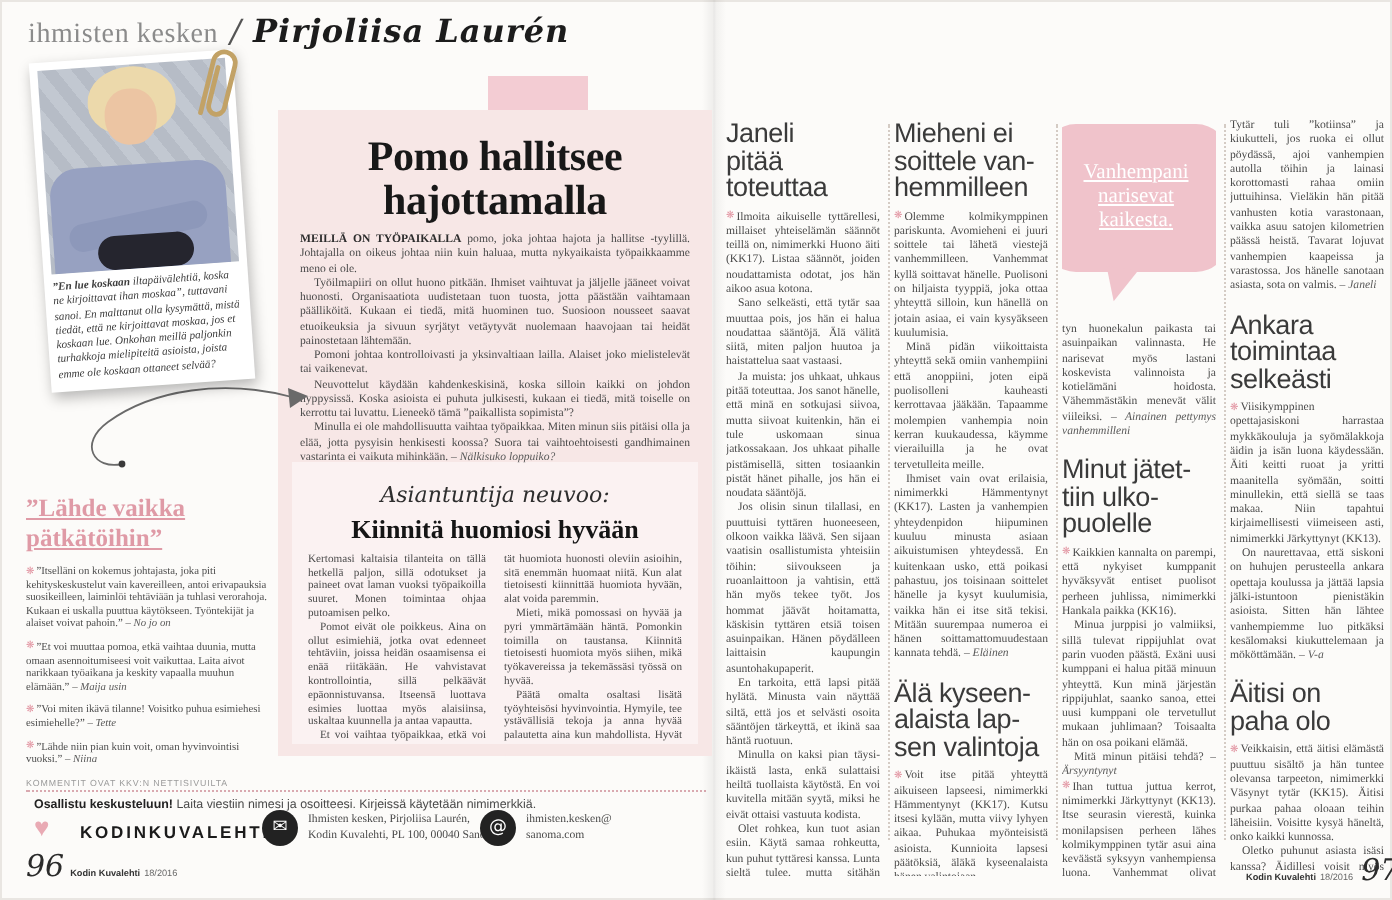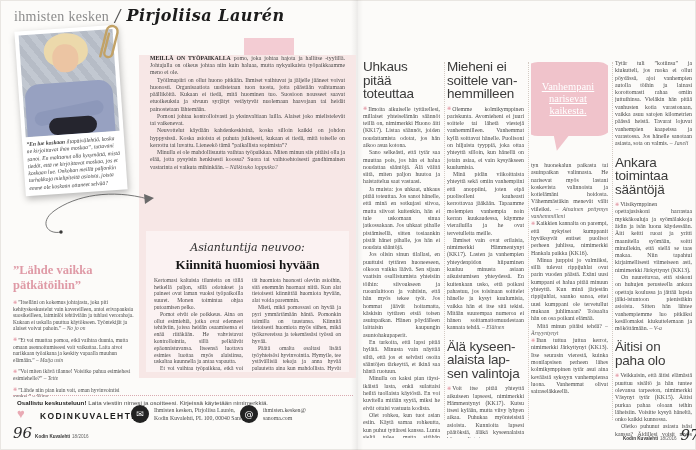--- a/index.html
+++ b/index.html
@@ -38,21 +38,21 @@
   .lead-b{font-weight:bold;color:#2c2c2c;}
   .expert{position:absolute;left:7px;right:7px;top:176px;bottom:6px;background:rgba(255,252,252,.55);padding:7px 8px 4px;overflow:hidden;}
   .ex-k{margin:4px;text-align:center;font:italic 11px/1.1 "DejaVu Serif",serif;color:#2e2e2e;}
   .ex-t{margin:1px 0 5px;text-align:center;font:bold 13px/1.05 "Liberation Serif",serif;color:#151515;}
   .ex-cols{display:flex;gap:9px;}
   .ex-col{flex:1;}
   .ex-p{margin:0;font:5.6px/1.22 "Liberation Serif",serif;color:#4a4a4a;text-align:justify;}
   .ex-p.ind{text-indent:6px;}
   
   .comments{position:absolute;left:13px;top:247px;width:121px;height:150px;overflow:hidden;}
-  .cm-h{margin:16px 0 6px;font:600 12.5px/1.2 "Liberation Serif",serif;color:#df9aa6;}
+  .cm-h{margin:0 0 6px;font:600 12.5px/1.2 "Liberation Serif",serif;color:#df9aa6;text-decoration:underline;}
   .cm-h span{display:block;}
   .cm-p{margin:0 0 5px;font:5.4px/1.22 "Liberation Serif",serif;color:#4e4e4e;text-align:left;}
   .sig{font-style:italic;color:#5a5a5a;}
   .am{color:#e295a2;font-size:5px;margin-right:1px;vertical-align:.5px;}
   .cm-note{margin-top:2px;font:4.4px "Liberation Sans",sans-serif;letter-spacing:.45px;color:#9a9a9a;}
   
   .rule{position:absolute;left:13px;top:395px;width:340px;border-top:1px dotted #d9a9b0;}
   .joinline{position:absolute;left:17px;top:399px;font:6.2px "Liberation Sans",sans-serif;color:#4a4a4a;}
   .joinline b{font-weight:bold;color:#222;}
   .heart{position:absolute;left:17px;top:406px;font-size:13px;color:#e9aab4;}
@@ -114,20 +114,24 @@
 
   <svg class="doodle" width="132" height="56" viewBox="0 0 132 56">
     <path d="M118 13 C 82 3 46 9 24 25 C 9 36 17 49 31 46" fill="none" stroke="#6a6a6a" stroke-width="0.9"></path>
     <polygon points="124,12 114,8 115,18" fill="#6a6a6a"></polygon>
     <circle cx="31" cy="46" r="1.7" fill="#3a3a3a"></circle>
   </svg>
 
   <div class="tape"></div>
 
   <div class="card">
+    <h1>
+      <span>Pomo hallitsee</span>
+      <span>hajottamalla</span>
+    </h1>
     <div class="cbody">
       <p class="cb-p"><span class="lead-b">MEILLÄ ON TYÖPAIKALLA</span><span> pomo, joka johtaa hajota ja hallitse -tyylillä. Johtajalla on oikeus johtaa niin kuin haluaa, mutta nykyaikaista työpaikkaamme meno ei ole.</span></p>
       <p class="cb-p ind">Työilmapiiri on ollut huono pitkään. Ihmiset vaihtuvat ja jäljelle jääneet voivat huonosti. Organisaatiota uudistetaan tuon tuosta, jotta päästään vaihtamaan päälliköitä. Kukaan ei tiedä, mitä huominen tuo. Suosioon nousseet saavat etuoikeuksia ja sivuun syrjätyt vetäytyvät nuolemaan haavojaan tai heidät painostetaan lähtemään.</p>
       <p class="cb-p ind">Pomoni johtaa kontrolloivasti ja yksinvaltiaan lailla. Alaiset joko mielistelevät tai vaikenevat.</p>
       <p class="cb-p ind">Neuvottelut käydään kahdenkeskisinä, koska silloin kaikki on johdon hyppysissä. Koska asioista ei puhuta julkisesti, kukaan ei tiedä, mitä toiselle on kerrottu tai luvattu. Lieneekö tämä ”paikallista sopimista”?</p>
       <p class="cb-p ind"><span>Minulla ei ole mahdollisuutta vaihtaa työpaikkaa. Miten minun siis pitäisi olla ja elää, jotta pysyisin henkisesti koossa? Suora tai vaihtoehtoisesti gandhimainen vastarinta ei vaikuta mihinkään.</span> <span class="sig">– Nälkisuko loppuiko?</span></p>
     </div>
     <div class="expert">
       <p class="ex-k">Asiantuntija neuvoo:</p>
       <p class="ex-t">Kiinnitä huomiosi hyvään</p>
@@ -182,21 +186,21 @@
   </div>
 
   <div class="fold"></div>
 
   <div class="colrule" style="left:444px"></div>
   <div class="colrule" style="left:528px"></div>
   <div class="colrule" style="left:612px"></div>
 
   <section class="rp-col" style="left:363px">
     <h2 class="rp-h">
-      <span>Uhkaus</span>
+      <span>Janeli</span>
       <span>pitää</span>
       <span>toteuttaa</span>
     </h2>
     <p class="bp"><span class="am">❋</span><span>Ilmoita aikuiselle tyttärellesi, millaiset yhteiselämän säännöt teillä on, nimimerkki Huono äiti (KK17). Listaa säännöt, joiden noudattamista odotat, jos hän aikoo asua kotona.</span></p>
     <p class="bp ind">Sano selkeästi, että tytär saa muuttaa pois, jos hän ei halua noudattaa sääntöjä. Älä välitä siitä, miten paljon huutoa ja haistattelua saat vastaasi.</p>
     <p class="bp ind">Ja muista: jos uhkaat, uhkaus pitää toteuttaa. Jos sanot hänelle, että minä en sotkujasi siivoa, mutta siivoat kuitenkin, hän ei tule uskomaan sinua jatkossakaan. Jos uhkaat pihalle pistämisellä, sitten tosiaankin pistät hänet pihalle, jos hän ei noudata sääntöjä.</p>
     <p class="bp ind">Jos olisin sinun tilallasi, en puuttuisi tyttären huoneeseen, olkoon vaikka läävä. Sen sijaan vaatisin osallistumista yhteisiin töihin: siivoukseen ja ruoanlaittoon ja vahtisin, että hän myös tekee työt. Jos hommat jäävät hoitamatta, käskisin tyttären etsiä toisen asuinpaikan. Hänen pöydälleen laittaisin kaupungin asuntohakupaperit.</p>
     <p class="bp ind">En tarkoita, että lapsi pitää hylätä. Minusta vain näyttää siltä, että jos et selvästi osoita sääntöjen tärkeyttä, et ikinä saa häntä ruotuun.</p>
     <p class="bp ind">Minulla on kaksi pian täysi-ikäistä lasta, enkä sulattaisi heiltä tuollaista käytöstä. En voi kuvitella mitään syytä, miksi he eivät ottaisi vastuuta kodista.</p>
     <p class="bp ind"><span>Olet rohkea, kun tuot asian esiin. Käytä samaa rohkeutta, kun puhut tyttäresi kanssa. Lunta sieltä tulee, mutta sitähän vanhemmuus välillä on.</span> </p>
@@ -223,32 +227,37 @@
   <section class="rp-col" style="left:531px">
     <div class="bubble">
       <div class="btxt">
         <span>Vanhempani</span>
         <span>narisevat</span>
         <span>kaikesta.</span>
       </div>
       <div class="tail"></div>
     </div>
     <p class="bp"><span>tyn huonekalun paikasta tai asuinpaikan valinnasta. He narisevat myös lastani koskevista valinnoista ja kotielämäni hoidosta. Vähemmästäkin menevät välit viileiksi.</span> <span class="sig">– Ainainen pettymys vanhemmilleni</span></p>
+    <h2 class="rp-h later">
+      <span>Minut jätet-</span>
+      <span>tiin ulko-</span>
+      <span>puolelle</span>
+    </h2>
     <p class="bp"><span class="am">❋</span><span>Kaikkien kannalta on parempi, että nykyiset kumppanit hyväksyvät entiset puolisot perheen juhlissa, nimimerkki Hankala paikka (KK16).</span></p>
     <p class="bp ind">Minua jurppisi jo valmiiksi, sillä tulevat rippijuhlat ovat parin vuoden päästä. Exäni uusi kumppani ei halua pitää minuun yhteyttä. Kun minä järjestän rippijuhlat, saanko sanoa, ettei uusi kumppani ole tervetullut mukaan juhlimaan? Toisaalta hän on osa poikani elämää.</p>
     <p class="bp ind"><span>Mitä minun pitäisi tehdä?</span> <span class="sig">– Ärsyyntynyt</span></p>
     <p class="bp"><span class="am">❋</span><span>Ihan tuttua juttua kerrot, nimimerkki Järkyttynyt (KK13). Itse seurasin vierestä, kuinka monilapsisen perheen lähes kolmikymppinen tytär asui aina keväästä syksyyn vanhempiensa luona. Vanhemmat olivat sairaseläkkeellä.</span></p>
   </section>
 
   <section class="rp-col" style="left:615px">
     <p class="bp"><span>Tytär tuli ”kotiinsa” ja kiukutteli, jos ruoka ei ollut pöydässä, ajoi vanhempien autolla töihin ja lainasi korottomasti rahaa omiin juttuihinsa. Vieläkin hän pitää vanhusten kotia varastonaan, vaikka asuu satojen kilometrien päässä heistä. Tavarat lojuvat vanhempien kaapeissa ja varastossa. Jos hänelle sanotaan asiasta, sota on valmis.</span> <span class="sig">– Janeli</span></p>
     <h2 class="rp-h later">
       <span>Ankara</span>
       <span>toimintaa</span>
-      <span>sääntöjä</span>
+      <span>selkeästi</span>
     </h2>
     <p class="bp"><span class="am">❋</span><span>Viisikymppinen opettajasiskoni harrastaa mykkäkouluja ja syömälakkoja äidin ja isän luona käydessään. Äiti keitti ruoat ja yritti maanitella syömään, soitti minullekin, että siellä se taas makaa. Niin tapahtui kirjaimellisesti viimeiseen asti, nimimerkki Järkyttynyt (KK13).</span></p>
     <p class="bp ind"><span>On naurettavaa, että siskoni on huhujen perusteella ankara opettaja koulussa ja jättää lapsia jälki-istuntoon pienistäkin asioista. Sitten hän lähtee vanhempiemme luo pitkäksi kesälomaksi kiukuttelemaan ja mököttämään.</span> <span class="sig">– V-a</span></p>
     <h2 class="rp-h later">
       <span>Äitisi on</span>
       <span>paha olo</span>
     </h2>
     <p class="bp"><span class="am">❋</span><span>Veikkaisin, että äitisi elämästä puuttuu sisältö ja hän tuntee olevansa tarpeeton, nimimerkki Väsynyt tytär (KK15). Äitisi purkaa pahaa oloaan teihin läheisiin. Voisitte kysyä häneltä, onko kaikki kunnossa.</span></p>
     <p class="bp ind">Oletko puhunut asiasta isäsi kanssa? Äidillesi voisit myös sanoa, että hänen kanssaan oli ennen mukavampaa keskustella ja toivoisit, että hän esittäisi kritiikkinsä nätimmin tai olisi vaiti.</p>
 

